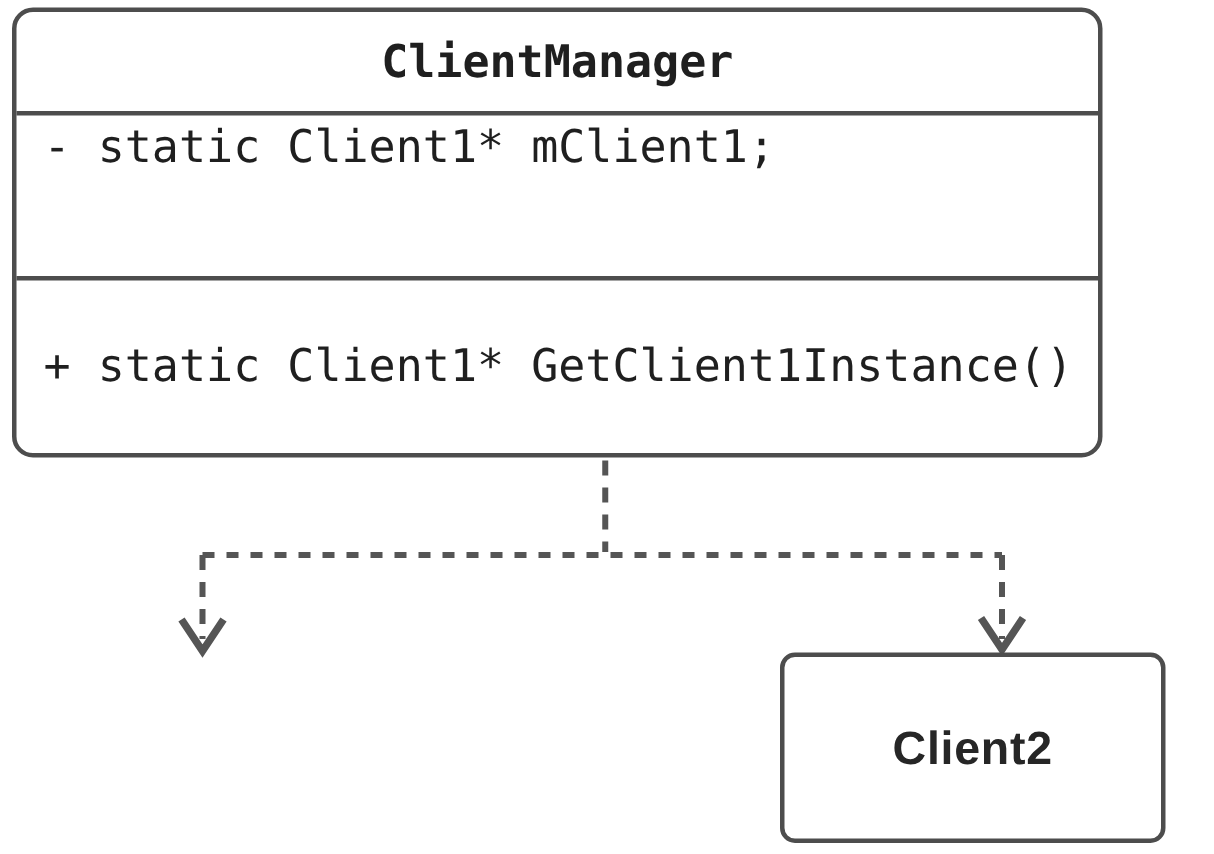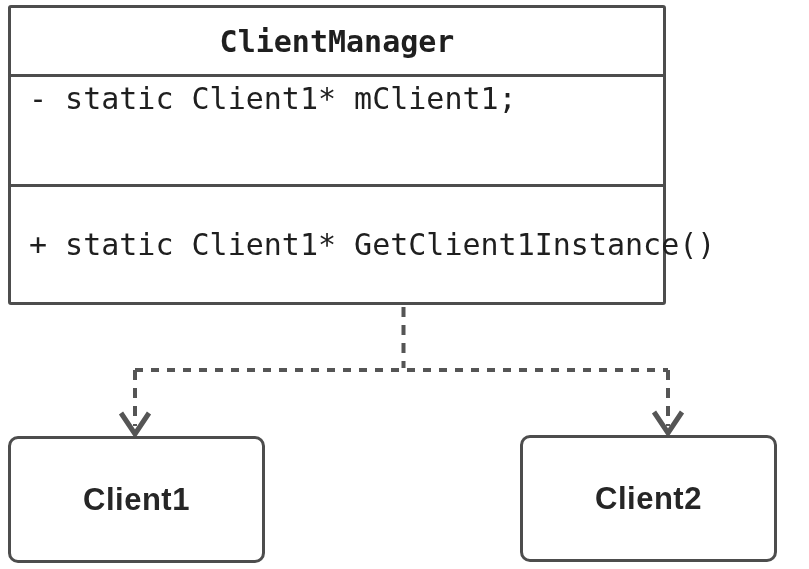--- a/index.html
+++ b/index.html
@@ -9,23 +9,23 @@
     font-family: "DejaVu Sans Mono", monospace;
     overflow: hidden;
     position: relative;
   }
   .stage { position: relative; width: 809px; height: 569px; }
 
   
   .class-box {
     position: absolute;
     left: 8px; top: 5px;
-    width: 658px; height: 300px;
+    width: 727px; height: 300px;
     border: 3px solid #4d4d4d;
-    border-radius: 3px;
+    border-radius: 14px;
     background: #ffffff;
     display: flex;
     flex-direction: column;
     color: #1f1f1f;
   }
   .class-title {
     height: 69px;
     flex: 0 0 69px;
     border-bottom: 3px solid #4d4d4d;
     display: flex;
@@ -109,21 +109,18 @@
   <div class="class-box">
     <div class="class-title">ClientManager</div>
     <div class="class-attrs">
       <div class="member-line">- static Client1* mClient1;</div>
     </div>
     <div class="class-methods">
       <div class="member-line">+ static Client1* GetClient1Instance()</div>
     </div>
   </div>
 
-  <div class="node-box client1">
-    <span class="node-label">Client1</span>
-  </div>
 
   <div class="node-box client2">
     <span class="node-label">Client2</span>
   </div>
 
 </div>
 
 </body></html>

